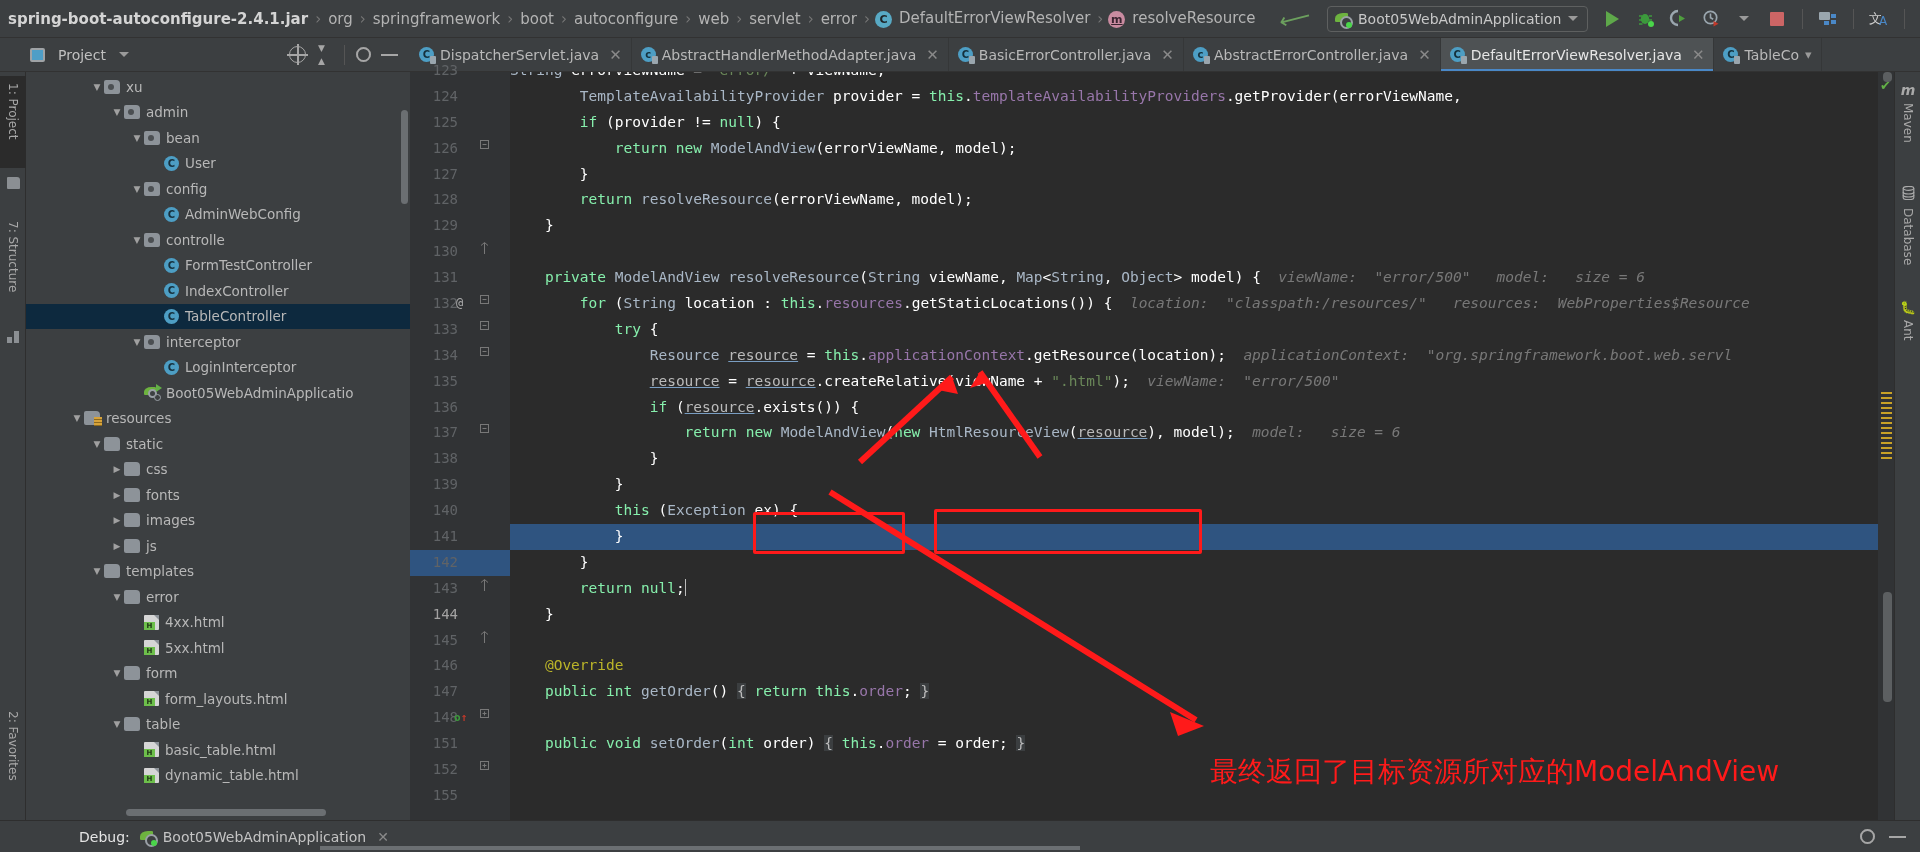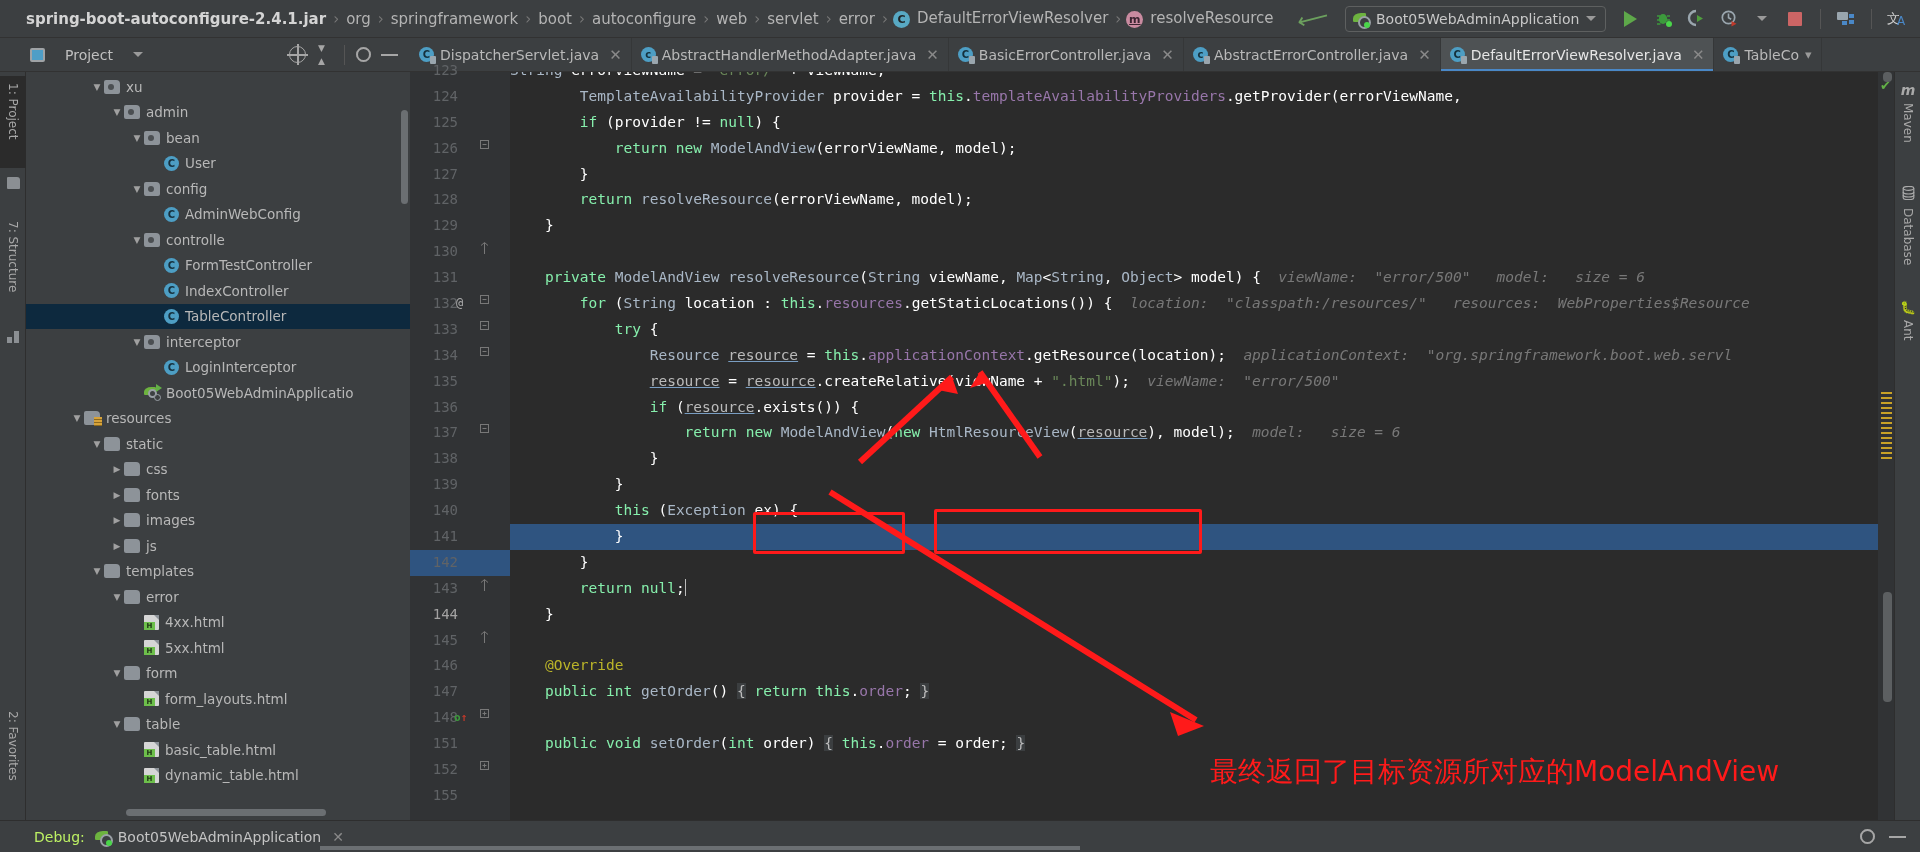--- a/index.html
+++ b/index.html
@@ -9,21 +9,21 @@
     font-family: "DejaVu Sans", "Liberation Sans", sans-serif;
     font-size: 13px;
     color: #bbbbbb;
     overflow: hidden;
   }
   .app { position: relative; width: 1920px; height: 852px; display: flex; flex-direction: column; }
 
   
   .topbar {
     height: 38px; background: #3c3f41; display: flex; align-items: center;
-    padding: 0 24px; flex: 0 0 38px; border-bottom: 1px solid #323232;
+    padding: 0 6px; flex: 0 0 38px; border-bottom: 1px solid #323232;
   }
   .crumbs { display: flex; align-items: center; gap: 0; white-space: nowrap; }
   .crumb { color: #b4b4b4; font-size: 15px; padding: 0 2px; }
   .crumb.jar { font-weight: bold; color: #d4d4d4; }
   .crumb-sep { color: #777; font-size: 15px; margin: 0 5px; }
   .crumb-ico {
     display: inline-flex; align-items: center; justify-content: center;
     width: 17px; height: 17px; border-radius: 50%; font-size: 11px;
     font-weight: bold; color: #1f2426; margin-right: 5px; vertical-align: middle;
   }
@@ -55,21 +55,21 @@
   .sq-stop { width: 14px; height: 14px; background: #cc6565; border-radius: 1px; }
   .vsep { width: 1px; height: 20px; background: #555; margin: 0 6px; }
 
   
   .tabsrow {
     height: 34px; background: #3c3f41; display: flex; align-items: stretch;
     flex: 0 0 34px; border-bottom: 1px solid #323232;
   }
   .projhdr {
     width: 410px; flex: 0 0 410px; display: flex; align-items: center;
-    padding: 0 6px 0 30px; background: #3c3f41; gap: 20px; text-align: center;
+    padding: 0 6px 0 30px; background: #3c3f41; gap: 13px; text-align: center;
   }
   .proj-icon { width: 15px; height: 14px; border: 2px solid #9fa3a6; border-radius: 2px; background: #4e9ec7; }
   .projhdr .ptitle { font-size: 14px; color: #c0c0c0; }
   .hdr-icons { margin-left: auto; display: flex; align-items: center; gap: 10px; padding-right: 6px; }
   .hicon { width: 17px; height: 17px; position: relative; }
   .ic-target { border: 1.6px solid #a6a6a6; border-radius: 50%; }
   .ic-target:before { content:""; position:absolute; left:-3px; top:7px; width:21px; height:1.6px; background:#a6a6a6; }
   .ic-target:after { content:""; position:absolute; top:-3px; left:7px; height:21px; width:1.6px; background:#a6a6a6; }
   .ic-collapse:before { content:"\25BC"; position:absolute; top:-3px; left:2px; font-size:9px; color:#a6a6a6; }
   .ic-collapse:after { content:"\25B2"; position:absolute; bottom:-3px; left:2px; font-size:9px; color:#a6a6a6; }
@@ -187,21 +187,21 @@
   .anno-text {
     position: absolute; color: #ff1a1a; font-size: 28px; line-height: 40px;
     font-family: "DejaVu Sans", sans-serif; white-space: pre-line;
   }
 
   
   .bottombar {
     height: 32px; flex: 0 0 32px; background: #3c3f41; display: flex; align-items: center;
     padding: 0 8px 0 34px; gap: 10px; border-top: 1px solid #2e2e2e; position: relative;
   }
-  .dbg-label { font-size: 14px; color: #bef264; }
+  .dbg-label { font-size: 14px; color: #e5e5e5; margin-left: 45px; }
   .dbg-name { display: flex; align-items: center; gap: 7px; font-size: 14px; color: #c4c4c4; }
   .dbg-close { color: #8a8a8a; font-size: 14px; margin-left: 4px; }
   .bbar-right { margin-left: auto; display: flex; align-items: center; gap: 14px; padding-right: 6px; }
   .underline-bar { position: absolute; left: 320px; bottom: 2px; width: 760px; height: 4px; background: #6b6f72; }
 </style>
 </head>
 <body>
 
 <div class="app">
 

